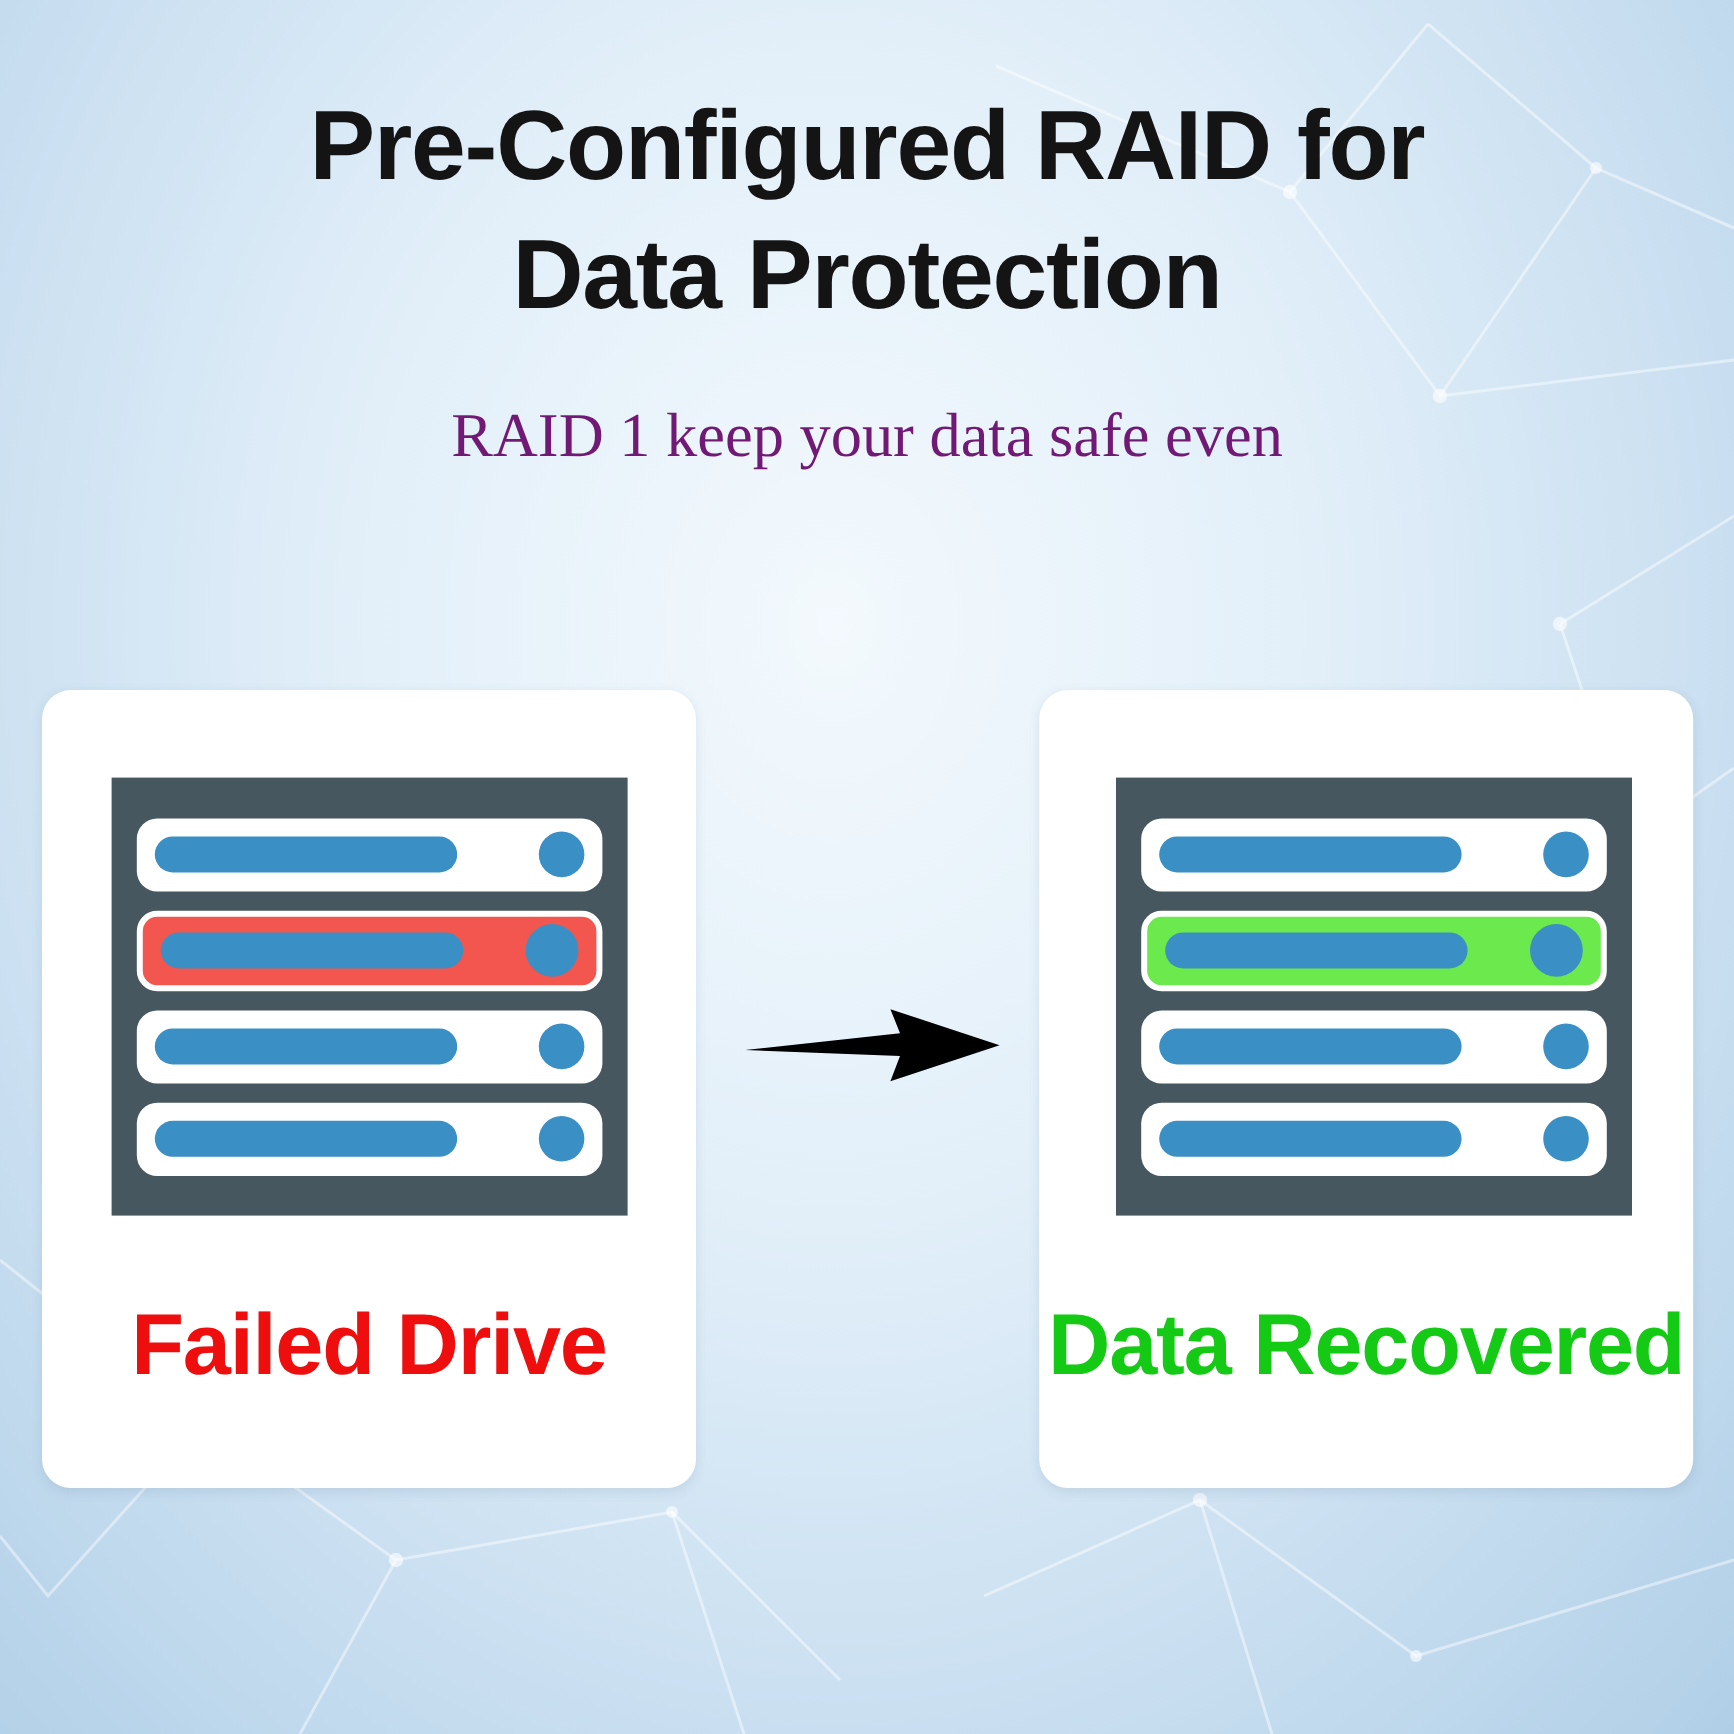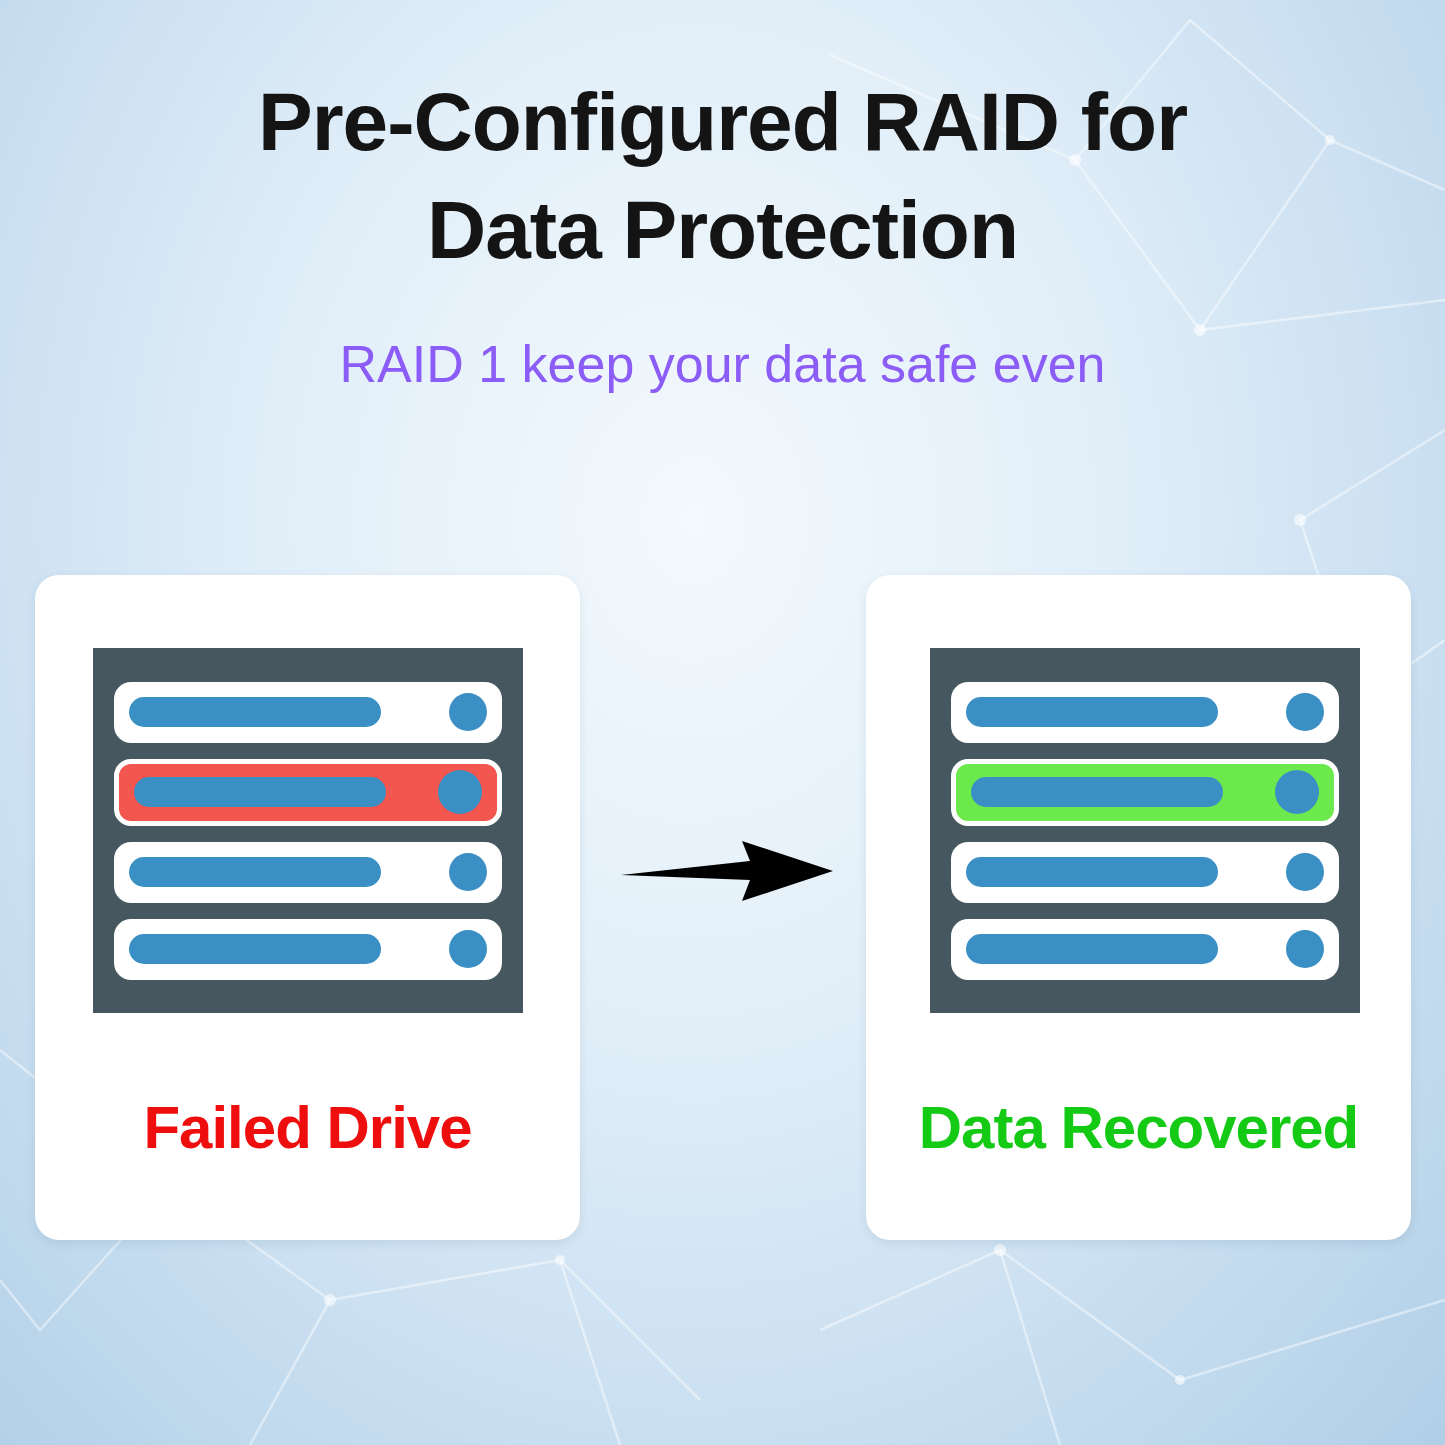--- a/index.html
+++ b/index.html
@@ -25,22 +25,23 @@
     color:#141414;
     line-height:1.32;
     letter-spacing:-1px;
   }
   .subtitle {
     margin-top:46px;
   }
   .subtitle-line {
     display:block;
     font-size:52px;
-    color:#8b5cf6;
+    color:#701a75;
     line-height:1.32;
+    font-family:Liberation Serif, serif;
   }
   .card {
     position:absolute;
     top:575px;
     width:545px;
     height:665px;
     background: var(--card-bg, #ffffff);
     border-radius:24px;
     box-shadow: 0 3px 10px rgba(60,90,120,0.12);
     z-index:2;
@@ -91,21 +92,21 @@
   }
   .slot.failed .dot, .slot.recovered .dot {
     width:44px; height:44px;
   }
   .card-label {
     position:absolute;
     bottom:78px;
     left:0;
     width:100%;
     text-align:center;
-    font-size:60px;
+    font-size:72px;
     font-weight:bold;
     letter-spacing:-1px;
   }
   .arrow-wrap {
     position:absolute;
     left:618px;
     top:828px;
     width:218px;
     height:86px;
     z-index:2;

